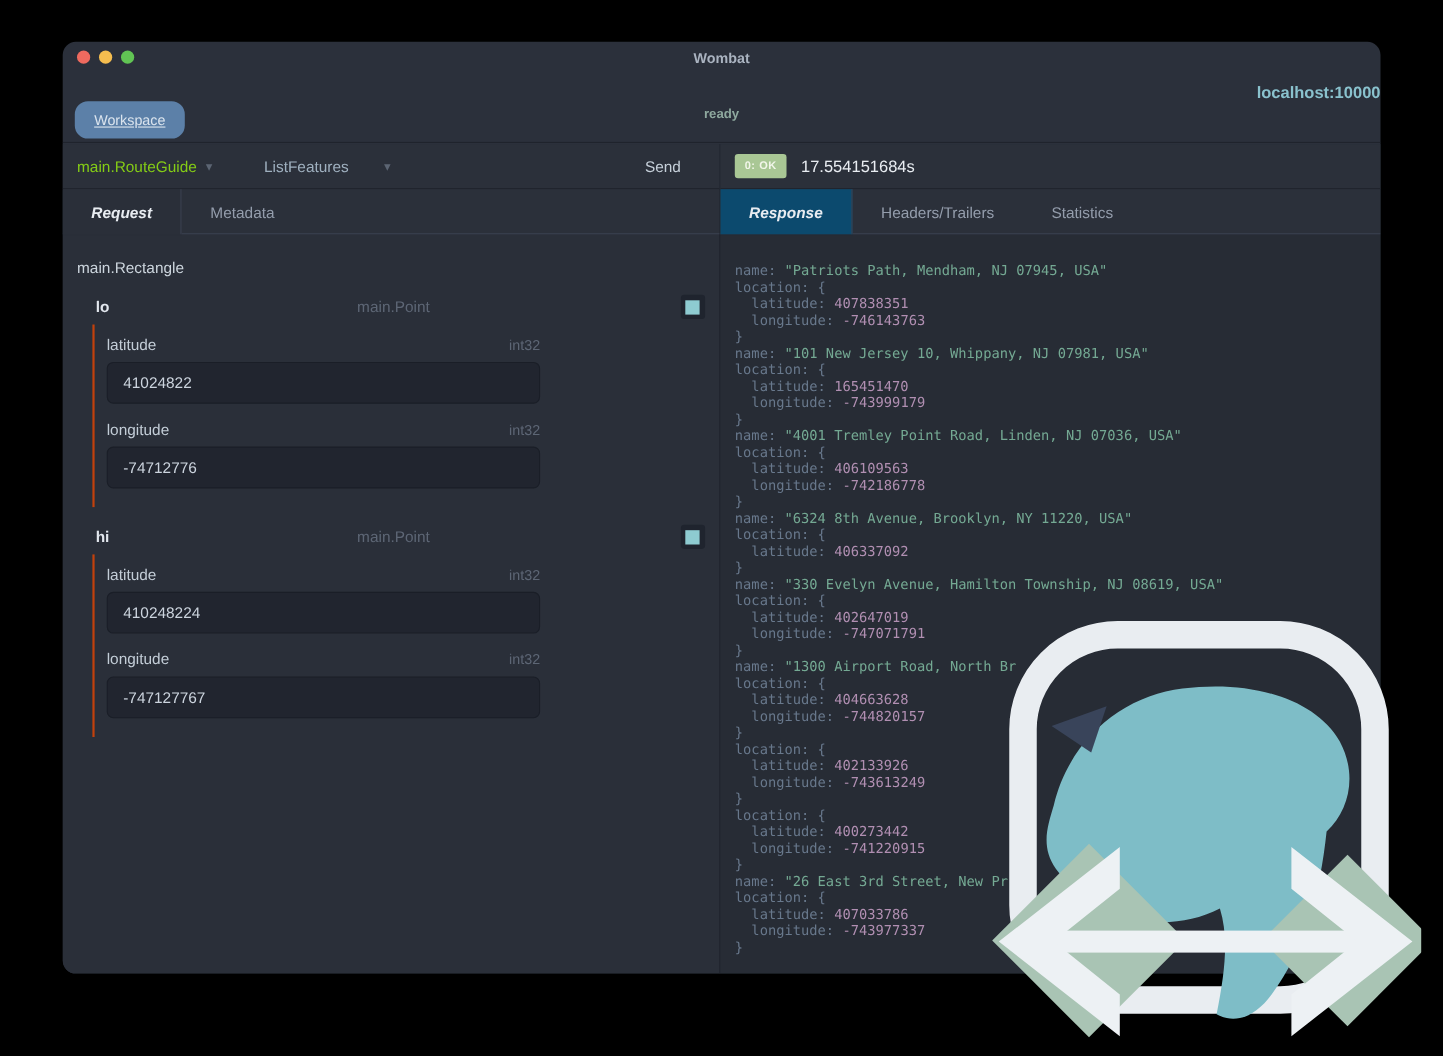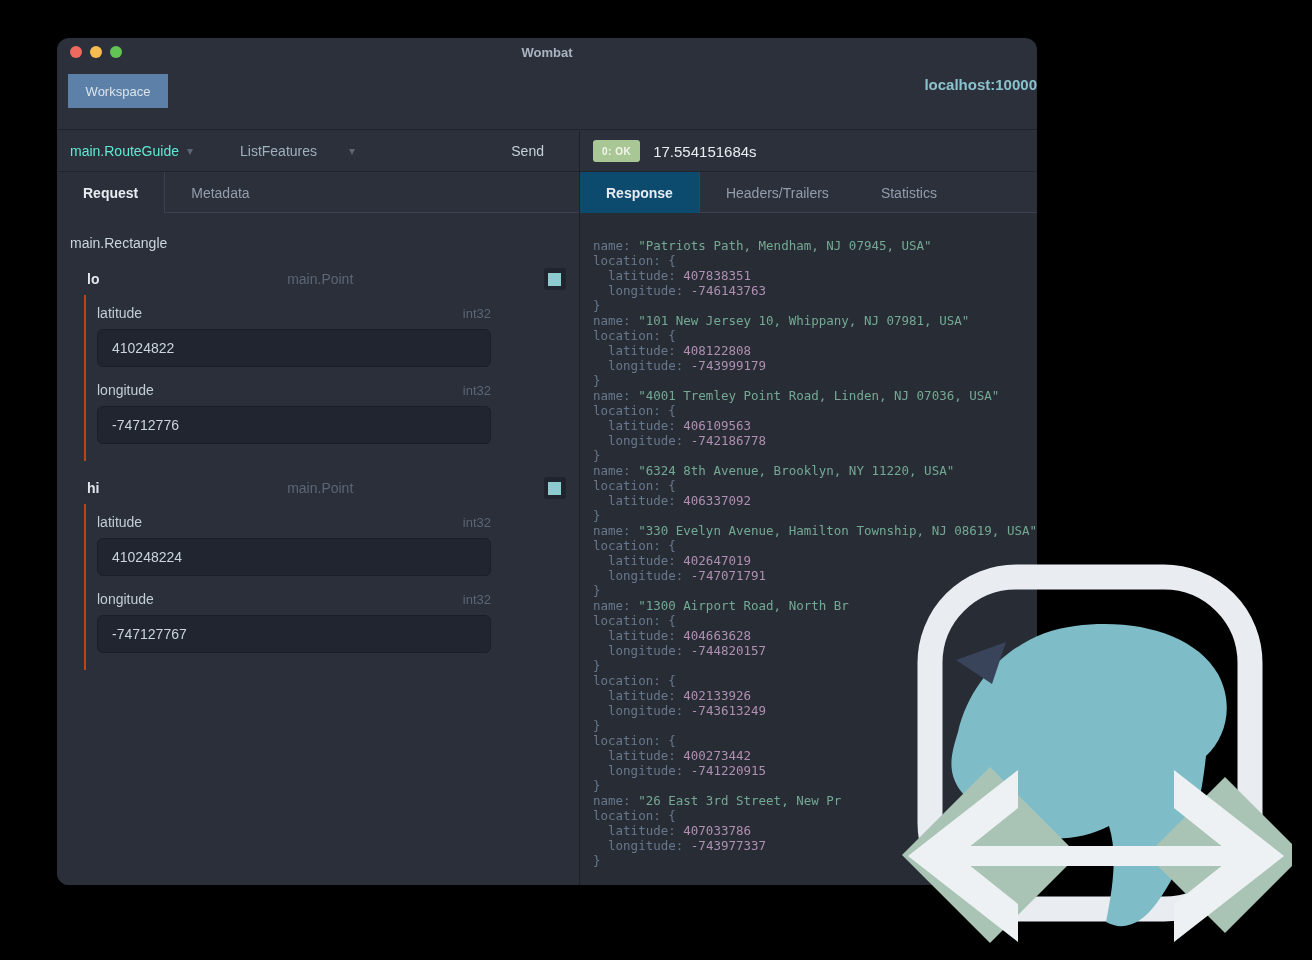--- a/index.html
+++ b/index.html
@@ -1,65 +1,65 @@
 <!DOCTYPE html>
 <html><head>
 <meta charset="utf-8">
 <style>
   * { margin:0; padding:0; box-sizing:border-box; }
   html,body { width:1312px; height:960px; background:#000; overflow:hidden;
               font-family:"Liberation Sans", sans-serif; }
-  .window { position:absolute; left:57px; top:38px; width:980px; height:847px;
+  .window { position:absolute; left:57px; top:38px; width:1198px; height:847px;
             background:#2b303b; border-radius:12px; overflow:hidden;
             box-shadow:0 20px 60px rgba(0,0,0,.6); }
 
   
   .titlebar { position:relative; height:28px; display:flex; align-items:center; justify-content:center; }
   .title { font-size:13px; font-weight:700; color:#aab3c0; }
   .lights { position:absolute; left:13px; top:8px; display:flex; gap:8px; }
   .light { width:12px; height:12px; border-radius:50%; }
   .light.red{ background:#ee6a5f; } .light.yellow{ background:#f5bd4f; } .light.green{ background:#61c454; }
 
   
   .header { position:relative; height:64px; border-bottom:1px solid #1f232c; }
-  .workspace-btn { position:absolute; left:11px; top:8px; width:100px; height:34px;
-                   background:#5c80a8; border-radius:0; color:#dbe4ee; font-size:13px;
-                   display:flex; align-items:center; justify-content:center; }
+  .workspace-btn { position:absolute; left:11px; top:26px; width:100px; height:34px;
+                   background:#5c80a8; border-radius:12px; color:#dbe4ee; font-size:13px;
+                   display:flex; align-items:center; justify-content:center;text-decoration:underline; }
   .hostblock { position:absolute; left:0; right:0; top:10px; text-align:center; }
   .host { font-size:15px; font-weight:700; color:#8ac2ce;text-align:right; }
   .hoststatus { font-size:12px; font-weight:700; color:#8ea89e; margin-top:3px; }
 
   
   .main { position:absolute; top:93px; bottom:0; left:0; right:0; display:flex; }
   .pane { display:flex; flex-direction:column; }
   .pane.left { width:598px; border-right:1px solid #1d212a; background:#2a2f39; }
   .pane.right { flex:1; background:#272c35; }
 
   .pane-toolbar { height:41px; flex:none; display:flex; align-items:center;
                   padding:0 13px; border-bottom:1px solid #20242d; background:#2b303a; }
   .select { display:flex; align-items:center; gap:8px; cursor:default; }
-  .service-name { color:#5eead4; font-size:14px; }
+  .service-name { color:#84cc16; font-size:14px; }
   .method-name { color:#9fb0bf; font-size:14px; }
   .chev { color:#5c6573; font-size:12px; }
   .sel-method { margin-left:47px; }
   .sel-method .chev { margin-left:24px; }
   .send { margin-left:auto; margin-right:22px; color:#c6d0da; font-size:14px; }
 
   .badge { height:22px; padding:0 9px; background:#a9c795; border-radius:3px;
            display:flex; align-items:center; font-size:10px; font-weight:700;
            letter-spacing:.5px; color:#f2f6ea; }
   .duration { margin-left:13px; color:#e9edf2; font-size:15px; }
 
   
   .tabs { height:41px; flex:none; display:flex; position:relative; background:#2b303a; }
   .tabs::after { content:''; position:absolute; left:0; right:0; bottom:0; height:1px; background:#3a4150; }
   .tab { padding:0 26px; display:flex; align-items:center; font-size:14px; color:#949dac; position:relative; }
   .pane.left .tab.active  { background:#2a2f39; box-shadow:0 1px 0 #2a2f39; }
   .pane.right .tab.active { background:#0c4a6e; box-shadow:0 1px 0 #272c35; }
-  .tab.active { font-weight:700; color:#e8ecf1; border-right:1px solid #3a4150; z-index:1; }
+  .tab.active { font-weight:700; color:#e8ecf1; border-right:1px solid #3a4150; z-index:1;font-style:italic; }
 
   
   .form-content { flex:1; padding:22px 13px; overflow:hidden; }
   .msg-type { color:#ccd5dd; font-size:14px; margin-bottom:17px; }
   .group-header { display:flex; align-items:center; margin-left:17px; margin-bottom:5px;justify-content:space-between; }
   .gf-name { color:#e2e7ee; font-size:14px; font-weight:600; }
   .gf-type { color:#5d6675; font-size:14px; margin-left:10px; }
   .checkbox { width:22px; height:22px; background:#1f242e; border-radius:3px; margin-left:13px;
               display:flex; align-items:center; justify-content:center; }
   .checkbox-inner { width:13px; height:13px; background:#8ecbd1; }
@@ -93,20 +93,21 @@
       <span class="light yellow"></span>
       <span class="light green"></span>
     </div>
     <span class="title">Wombat</span>
   </div>
 
   <div class="header">
     <div class="workspace-btn">Workspace</div>
     <div class="hostblock">
       <div class="host">localhost:10000</div>
+      <div class="hoststatus">ready</div>
     </div>
   </div>
 
   <div class="main">
 
     <div class="pane left">
       <div class="pane-toolbar">
         <div class="select">
           <span class="service-name">main.RouteGuide</span>
           <span class="chev">▾</span>
@@ -189,21 +190,21 @@
       </div>
 
       <div class="response-content">
           <div class="rline"><span class="tok-k">name: </span><span class="tok-s">"Patriots Path, Mendham, NJ 07945, USA"</span></div>
           <div class="rline"><span class="tok-k">location: {</span></div>
           <div class="rline"><span class="tok-k">  latitude: </span><span class="tok-n">407838351</span></div>
           <div class="rline"><span class="tok-k">  longitude: </span><span class="tok-n">-746143763</span></div>
           <div class="rline"><span class="tok-p">}</span></div>
           <div class="rline"><span class="tok-k">name: </span><span class="tok-s">"101 New Jersey 10, Whippany, NJ 07981, USA"</span></div>
           <div class="rline"><span class="tok-k">location: {</span></div>
-          <div class="rline"><span class="tok-k">  latitude: </span><span class="tok-n">408122808</span></div>
+          <div class="rline"><span class="tok-k">  latitude: </span><span class="tok-n">165451470</span></div>
           <div class="rline"><span class="tok-k">  longitude: </span><span class="tok-n">-743999179</span></div>
           <div class="rline"><span class="tok-p">}</span></div>
           <div class="rline"><span class="tok-k">name: </span><span class="tok-s">"4001 Tremley Point Road, Linden, NJ 07036, USA"</span></div>
           <div class="rline"><span class="tok-k">location: {</span></div>
           <div class="rline"><span class="tok-k">  latitude: </span><span class="tok-n">406109563</span></div>
           <div class="rline"><span class="tok-k">  longitude: </span><span class="tok-n">-742186778</span></div>
           <div class="rline"><span class="tok-p">}</span></div>
           <div class="rline"><span class="tok-k">name: </span><span class="tok-s">"6324 8th Avenue, Brooklyn, NY 11220, USA"</span></div>
           <div class="rline"><span class="tok-k">location: {</span></div>
           <div class="rline"><span class="tok-k">  latitude: </span><span class="tok-n">406337092</span></div>

